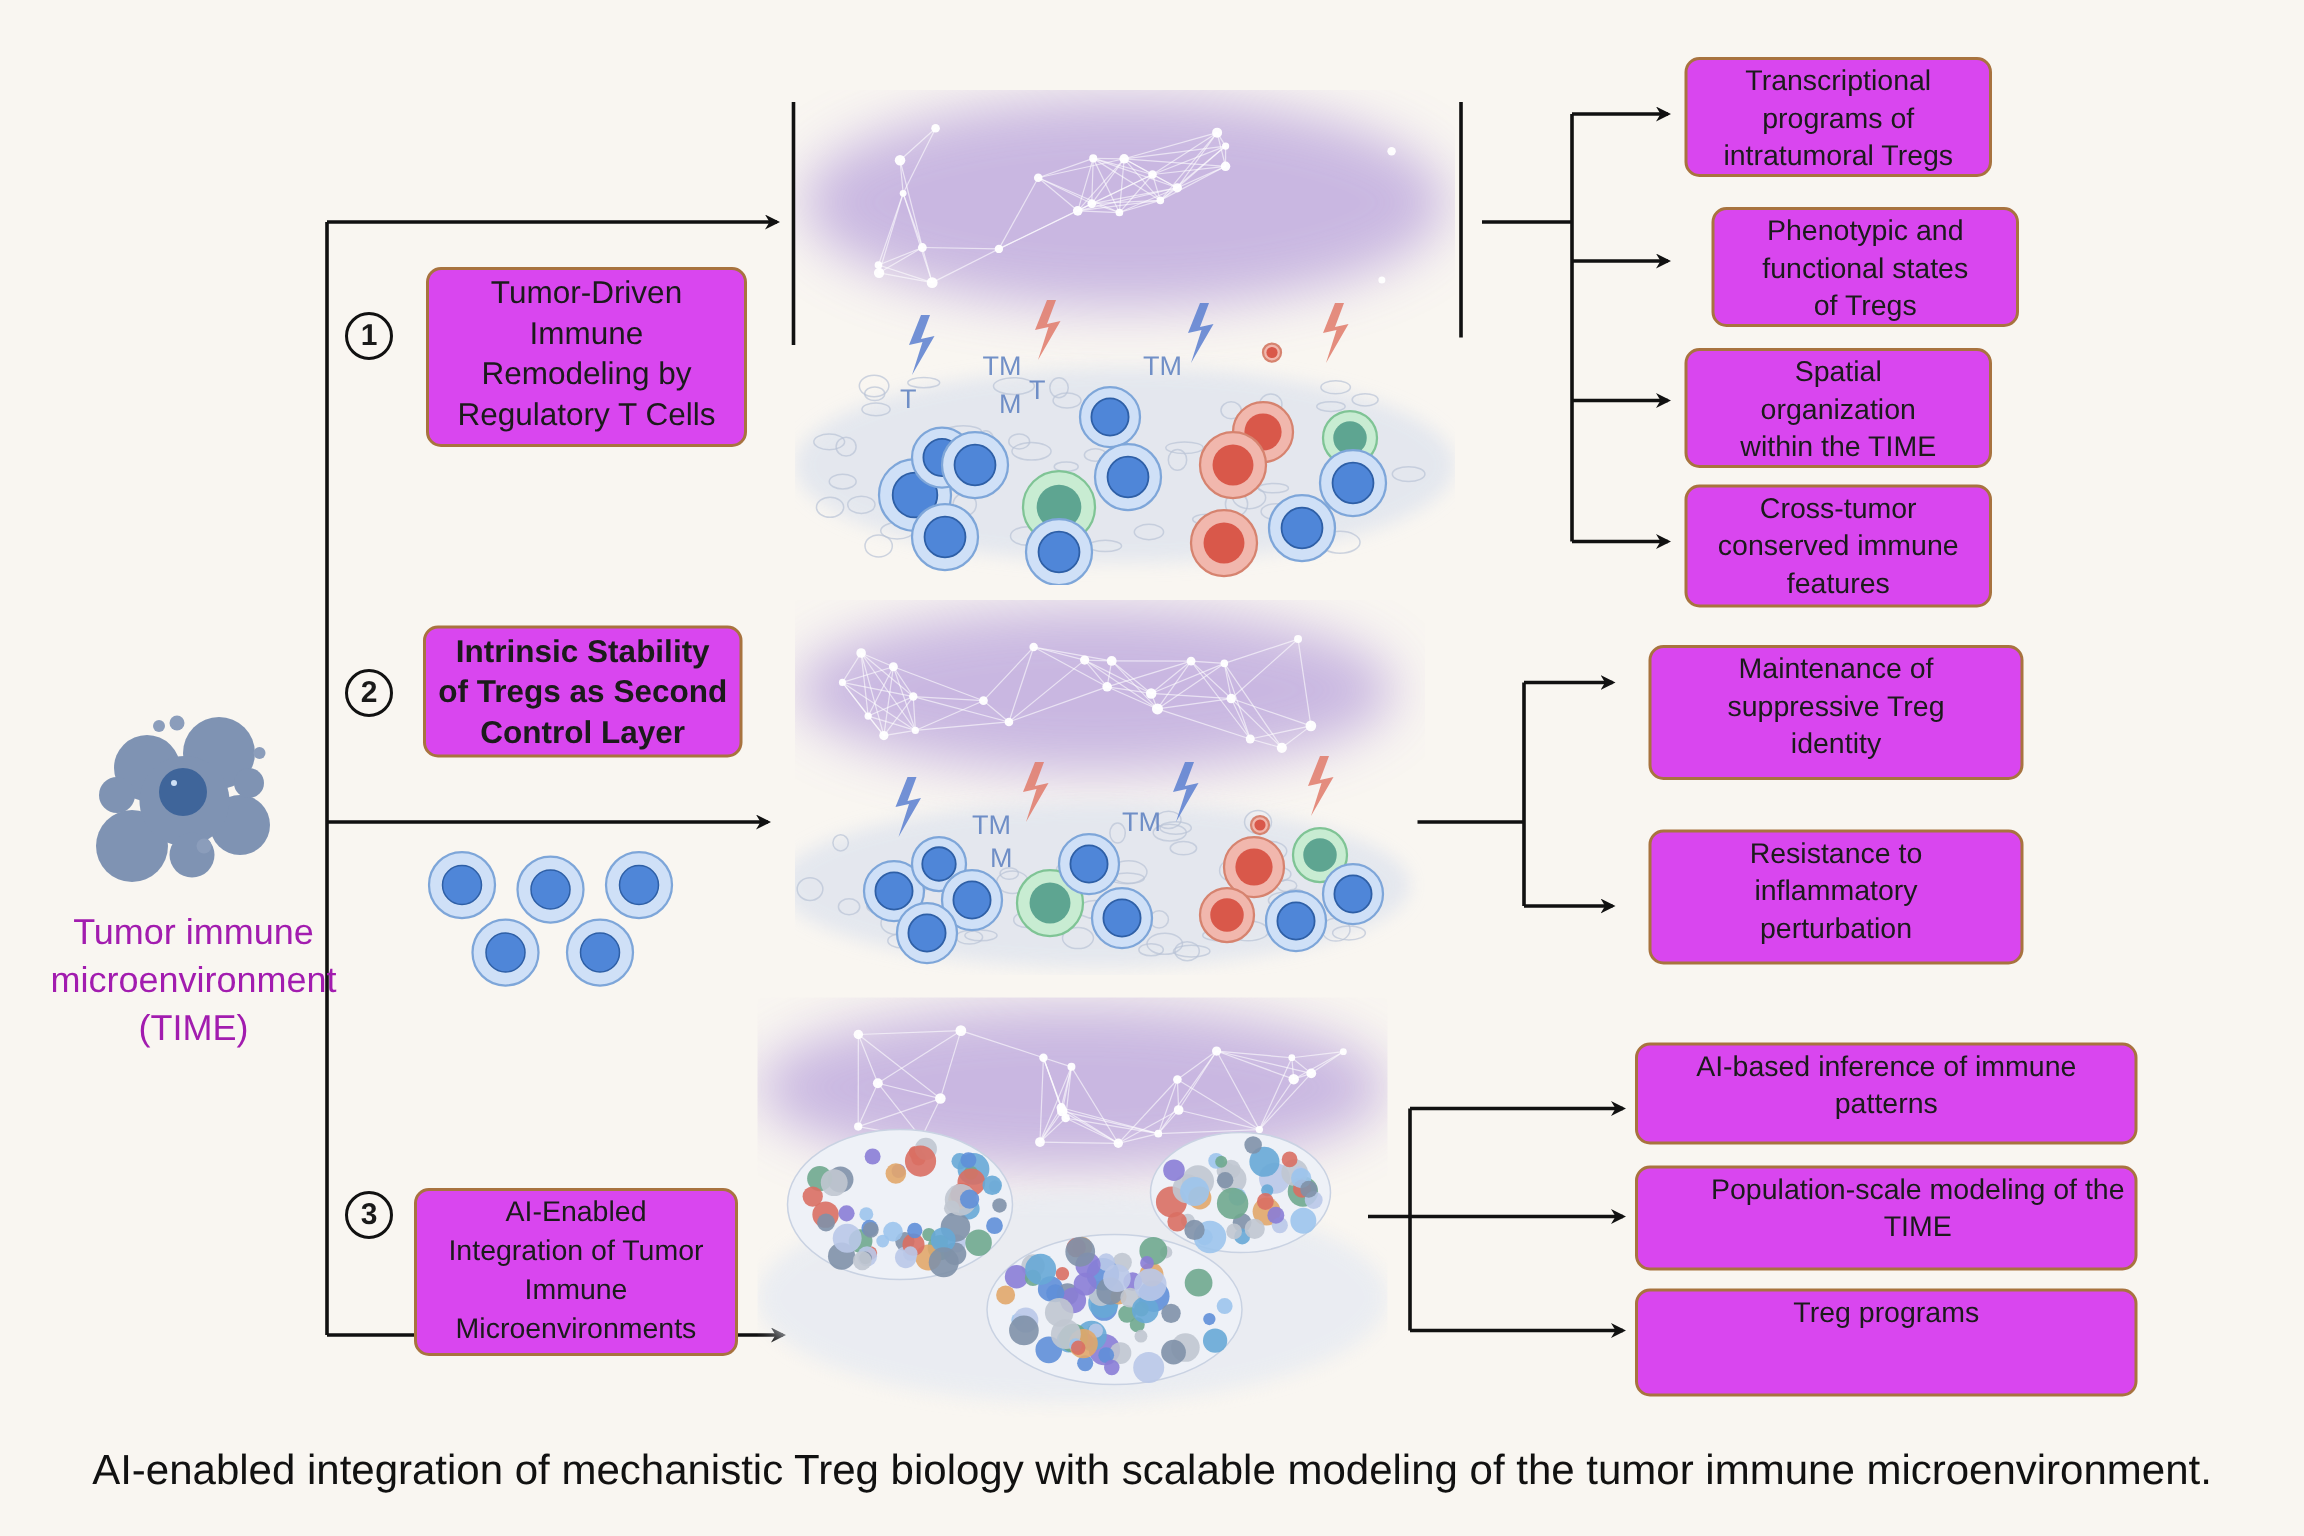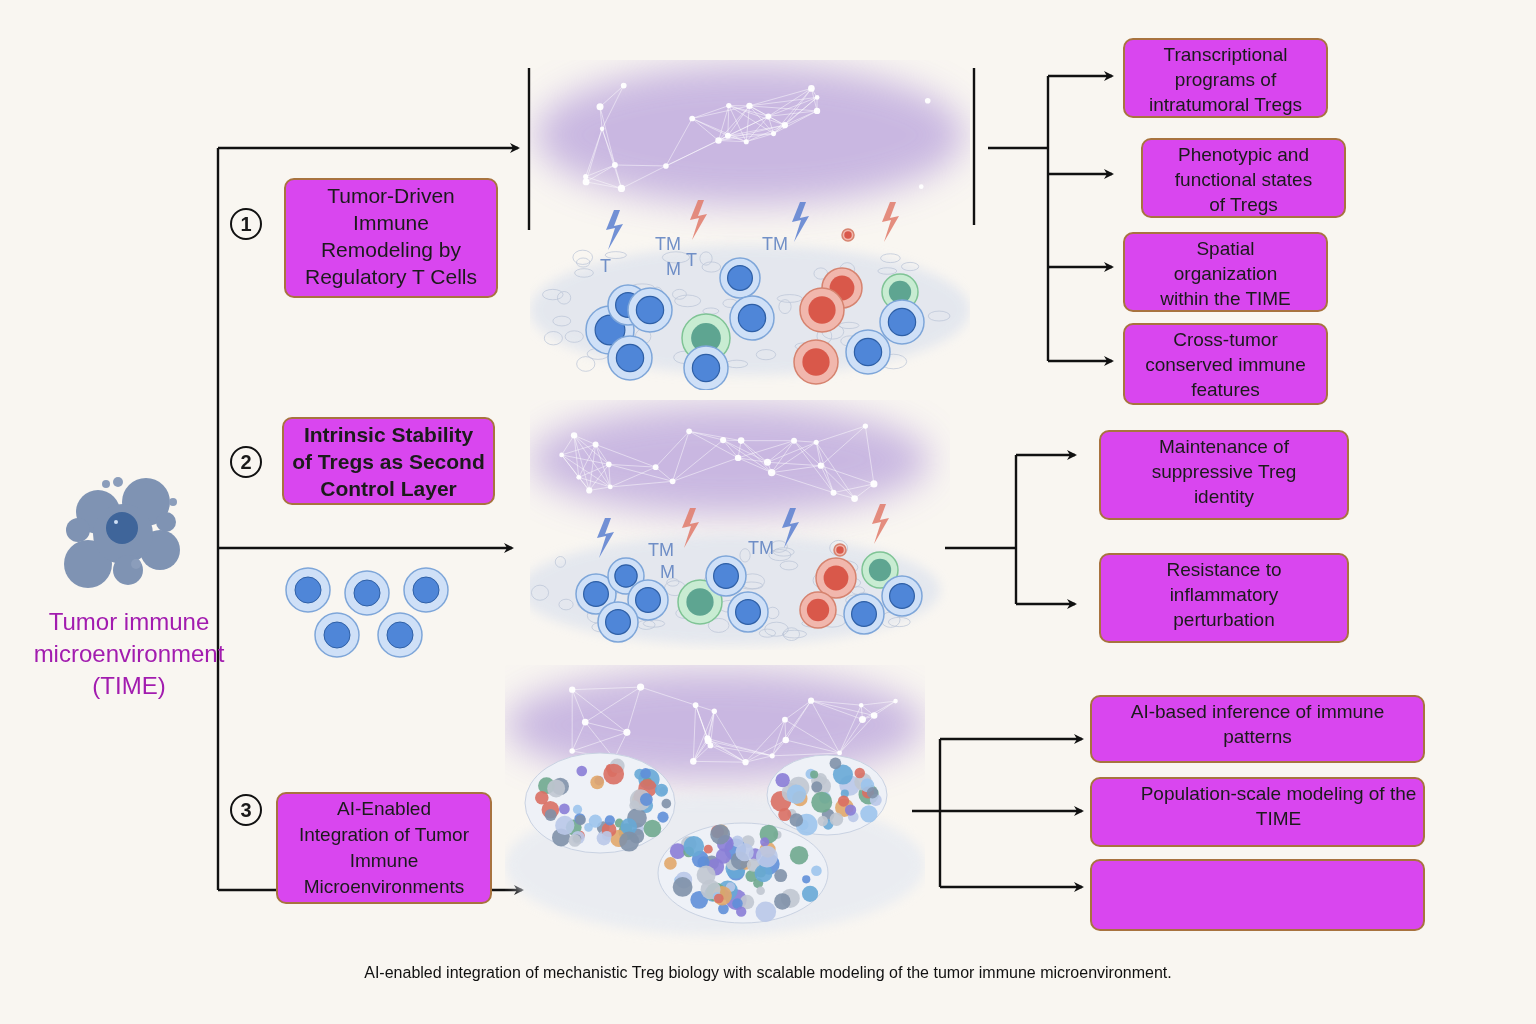--- a/index.html
+++ b/index.html
@@ -3,21 +3,21 @@
 <meta charset="utf-8">
 <style>
   html, body { margin:0; padding:0; }
   body { width:1536px; height:1024px; background:#f9f6f1; position:relative; overflow:hidden; font-family:"Liberation Sans", "DejaVu Sans", sans-serif; color:#1a1a1a; }
   .abs { position:absolute; }
   .box { position:absolute; background:#d946ef; border:2px solid #a8733f; border-radius:10px; box-sizing:border-box; display:flex; align-items:flex-start; justify-content:center; text-align:center; font-size:19px; line-height:25px; color:#1b1b1b; padding:2px 6px; }
   .box.left { font-size:21px; line-height:27px; }
   .num { position:absolute; width:32px; height:32px; border:2.5px solid #111; border-radius:50%; box-sizing:border-box; display:flex; align-items:center; justify-content:center; font-weight:bold; font-size:20px; background:#f9f6f1; }
   #lines { position:absolute; left:0; top:0; }
   .scene { position:absolute; }
-  .caption { position:absolute; left:0; width:1536px; top:964px; text-align:center; font-size:16px; color:#111; }
+  .caption { position:absolute; left:0; width:1536px; top:964px; text-align:center; font-size:28px; color:#111; }
   .time-label { position:absolute; left:14px; top:606px; width:230px; text-align:center; font-size:24px; line-height:32px; color:#a21caf; }
 </style>
 </head>
 <body>
 
 <svg id="lines" width="1536" height="1024">
   <defs>
     <marker id="ah" markerWidth="10" markerHeight="10" refX="8" refY="5" orient="auto" markerUnits="userSpaceOnUse">
       <path d="M0,0 L10,5 L0,10 L3,5 z" fill="#111"></path>
     </marker>
@@ -795,16 +795,17 @@
     </div>
   </div>
 <div class="box" style="left:1090px;top:777px;width:335px;height:70px;padding-left:48px;">
     <div>
   <div>Population-scale modeling of the</div>
   <div>TIME</div>
     </div>
   </div>
 <div class="box" style="left:1090px;top:859px;width:335px;height:72px;">
     <div>
+  <div>Treg programs</div>
     </div>
   </div>
 
 <div class="caption">AI-enabled integration of mechanistic Treg biology with scalable modeling of the tumor immune microenvironment.</div>
 
 </body></html>

